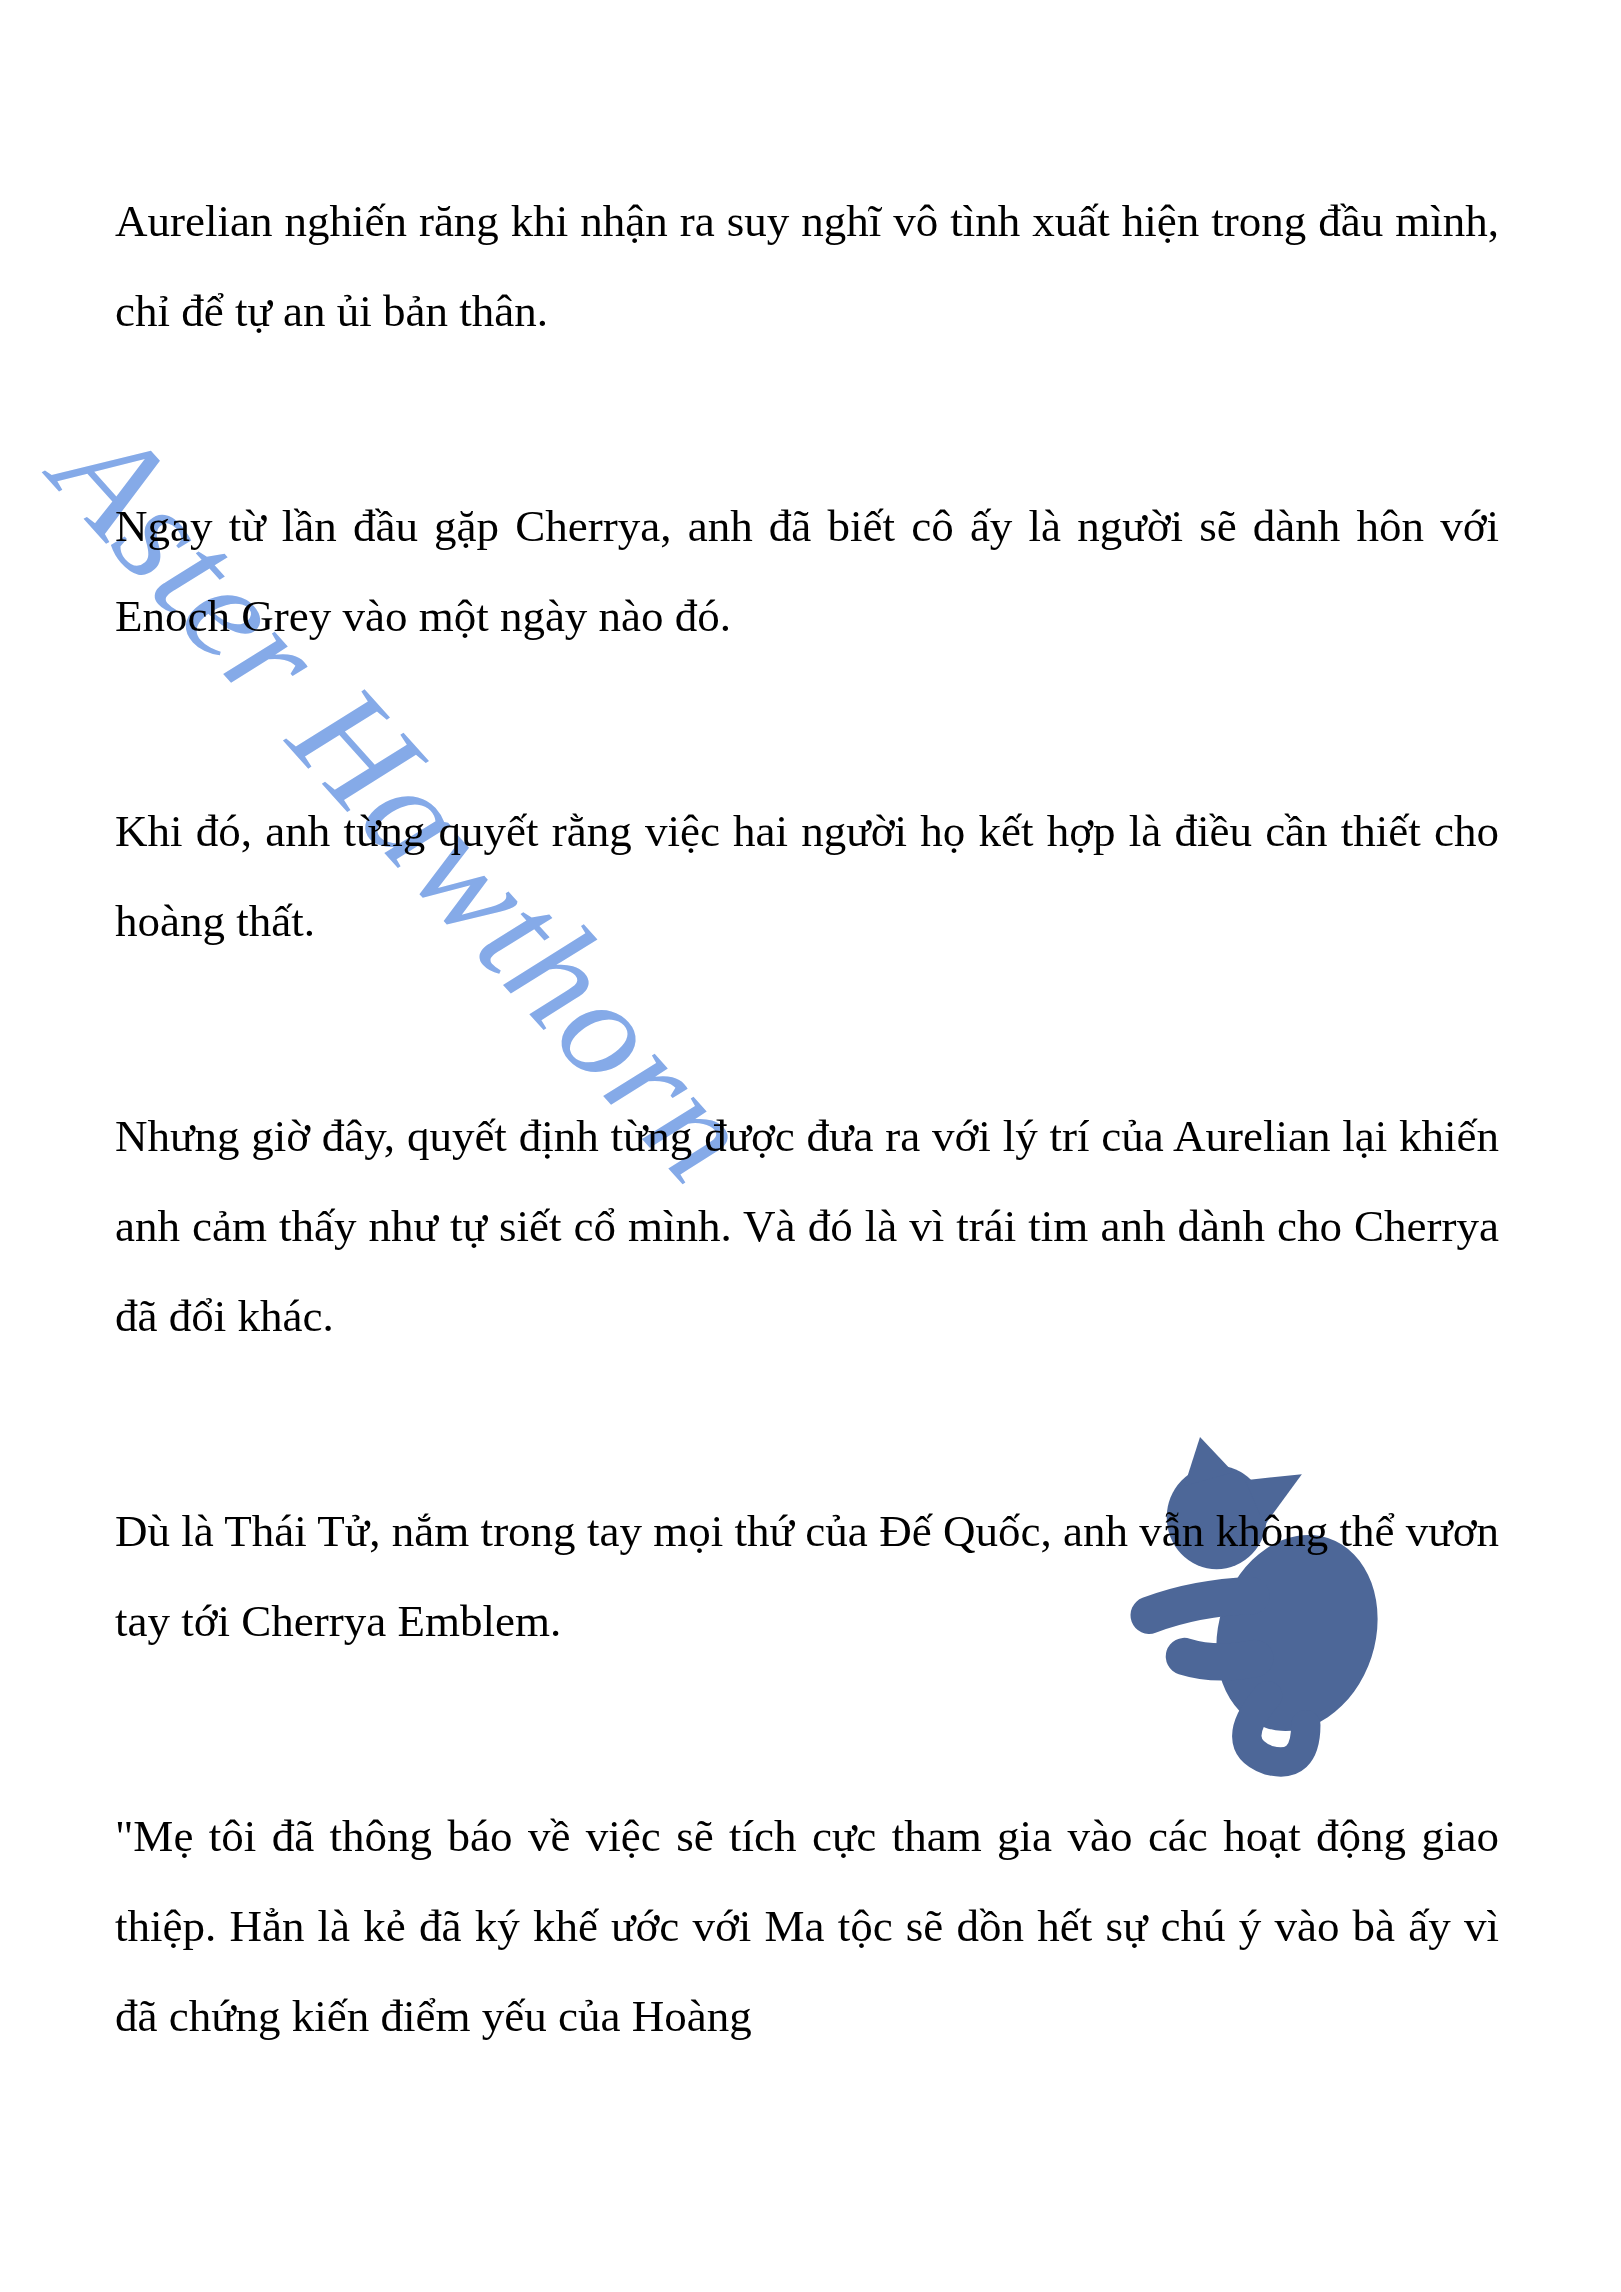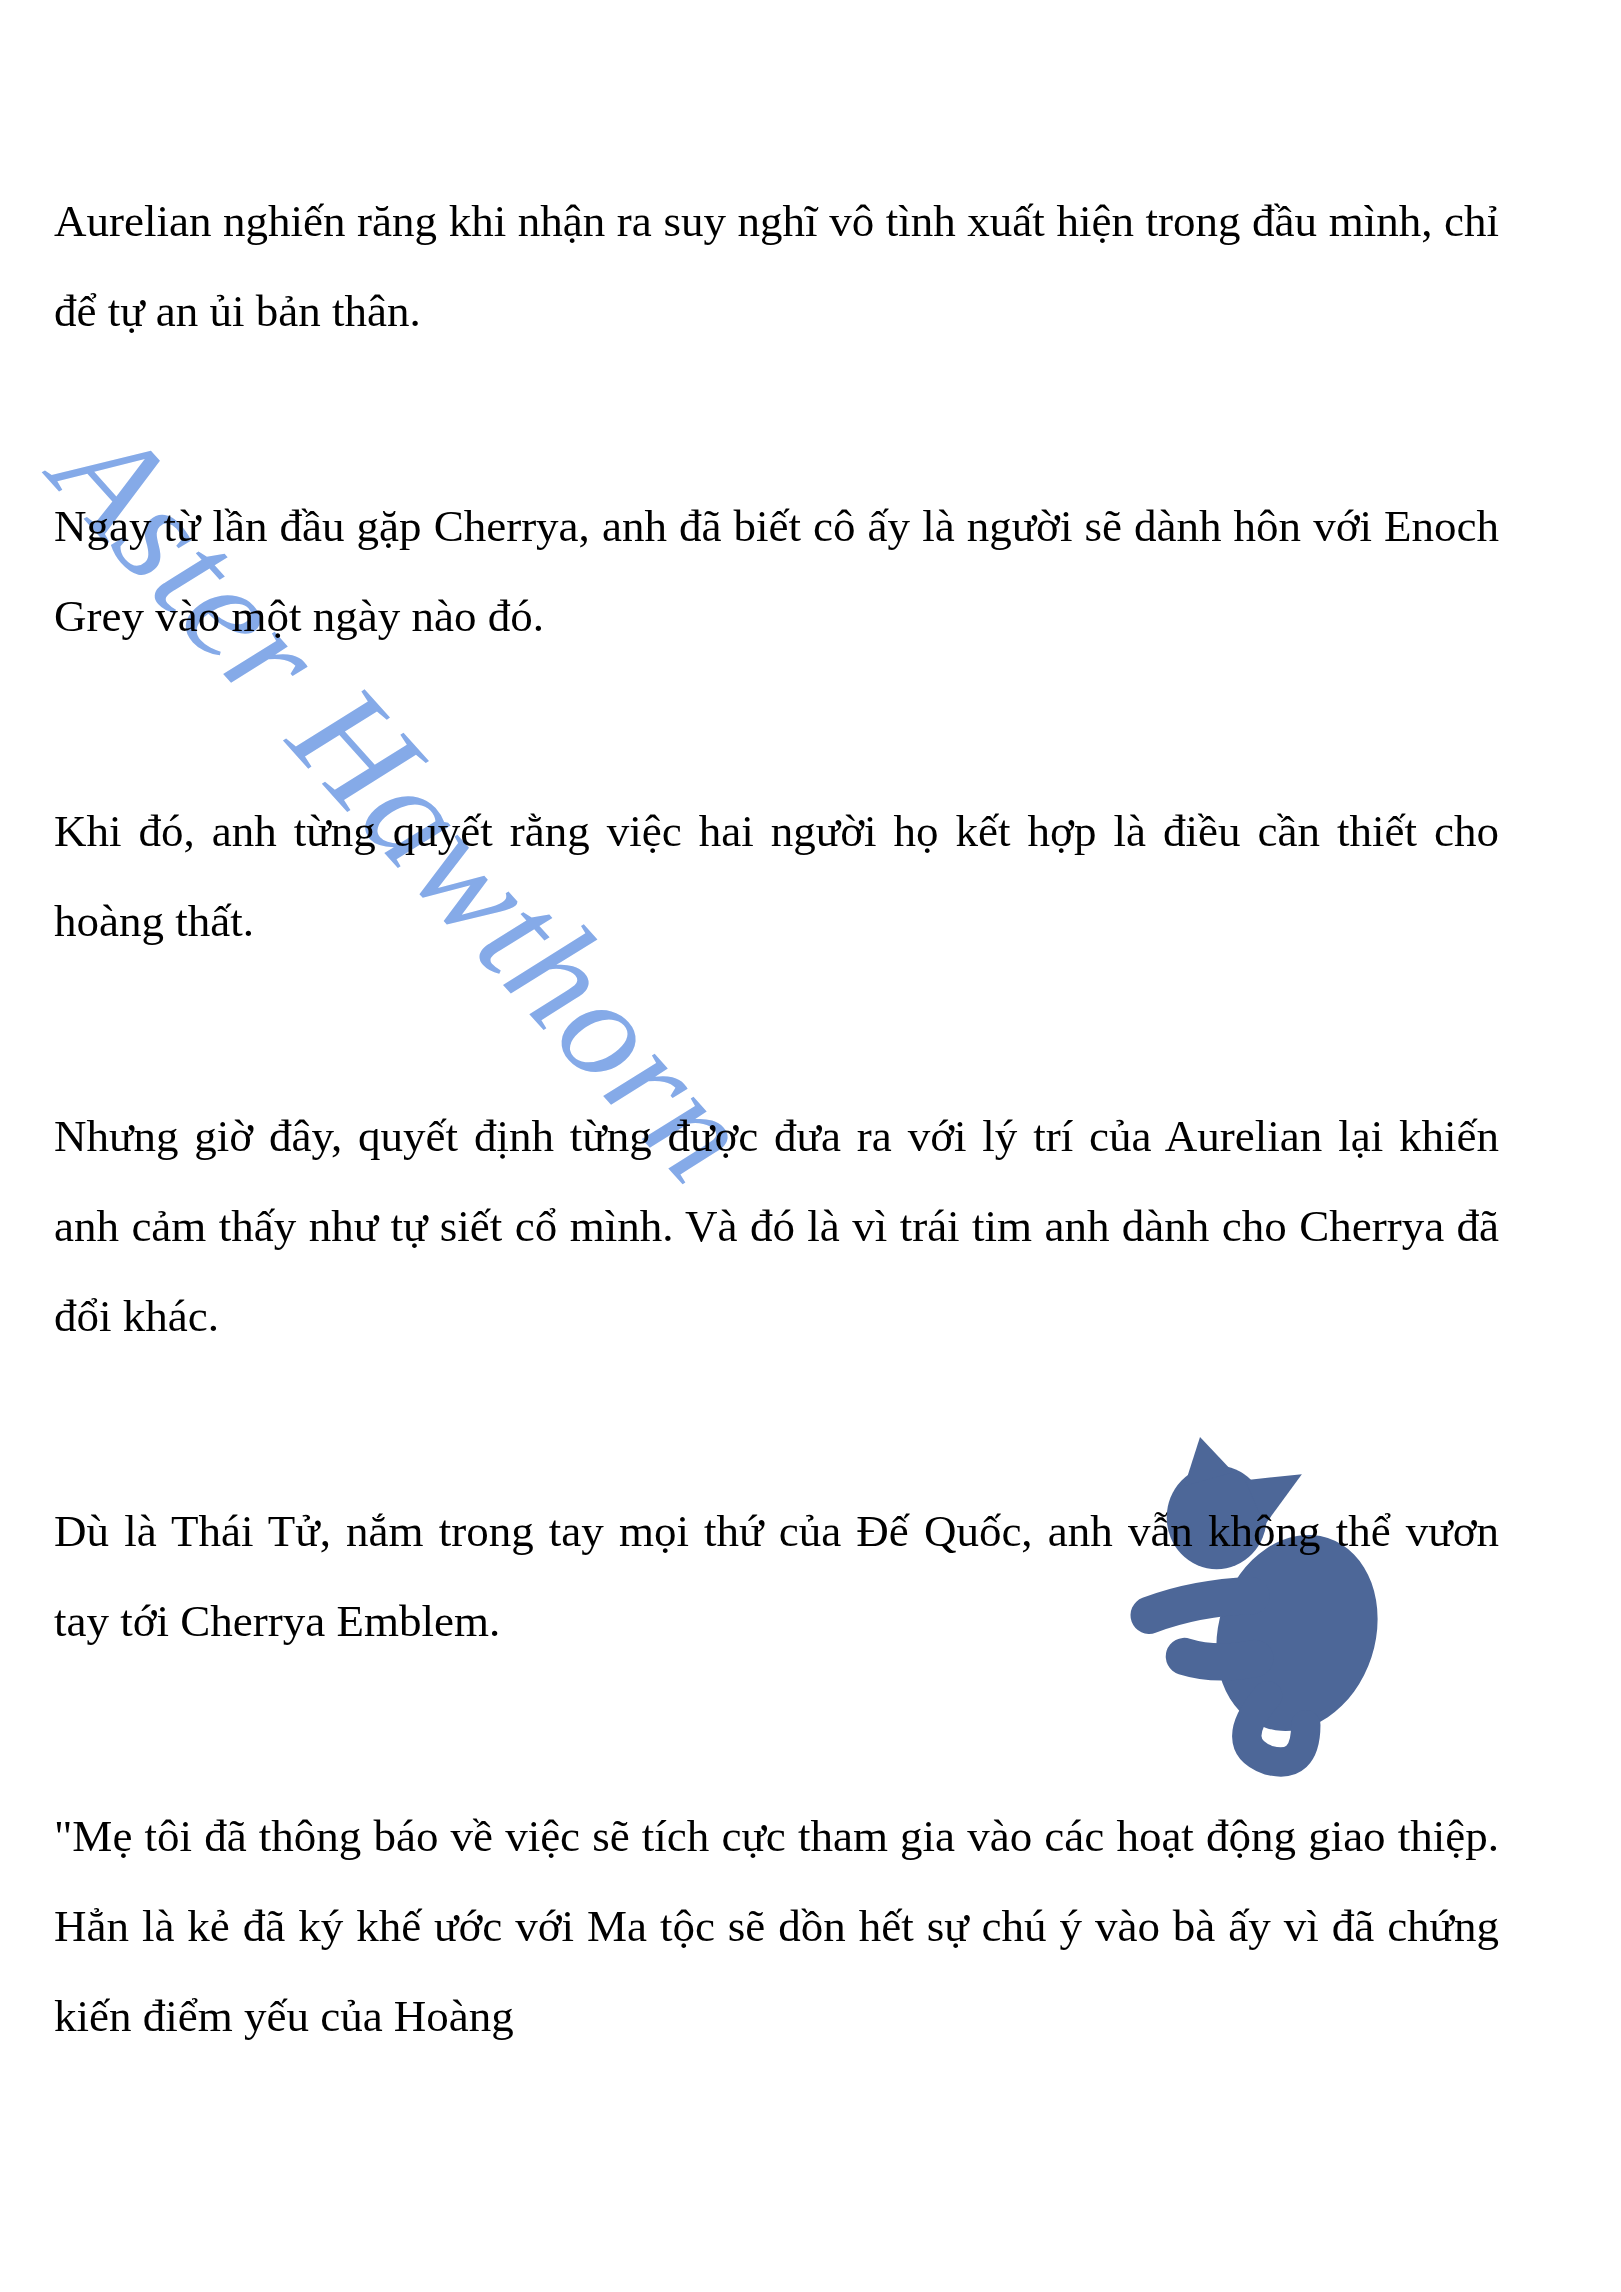--- a/index.html
+++ b/index.html
@@ -35,21 +35,21 @@
     left: 1106px;
     top: 1429px;
     width: 284px;
     height: 353px;
     z-index: 1;
     pointer-events: none;
   }
   .text-layer {
     position: relative;
     z-index: 2;
-    padding: 176px 122px 0 54px;
+    padding: 176px 122px 0 115px;
     color: #000000;
   }
   .text-layer p {
     margin: 0 0 125px 0;
     font-size: 45px;
     line-height: 90px;
     text-align: justify;
     text-justify: inter-word;
   }
 </style>

